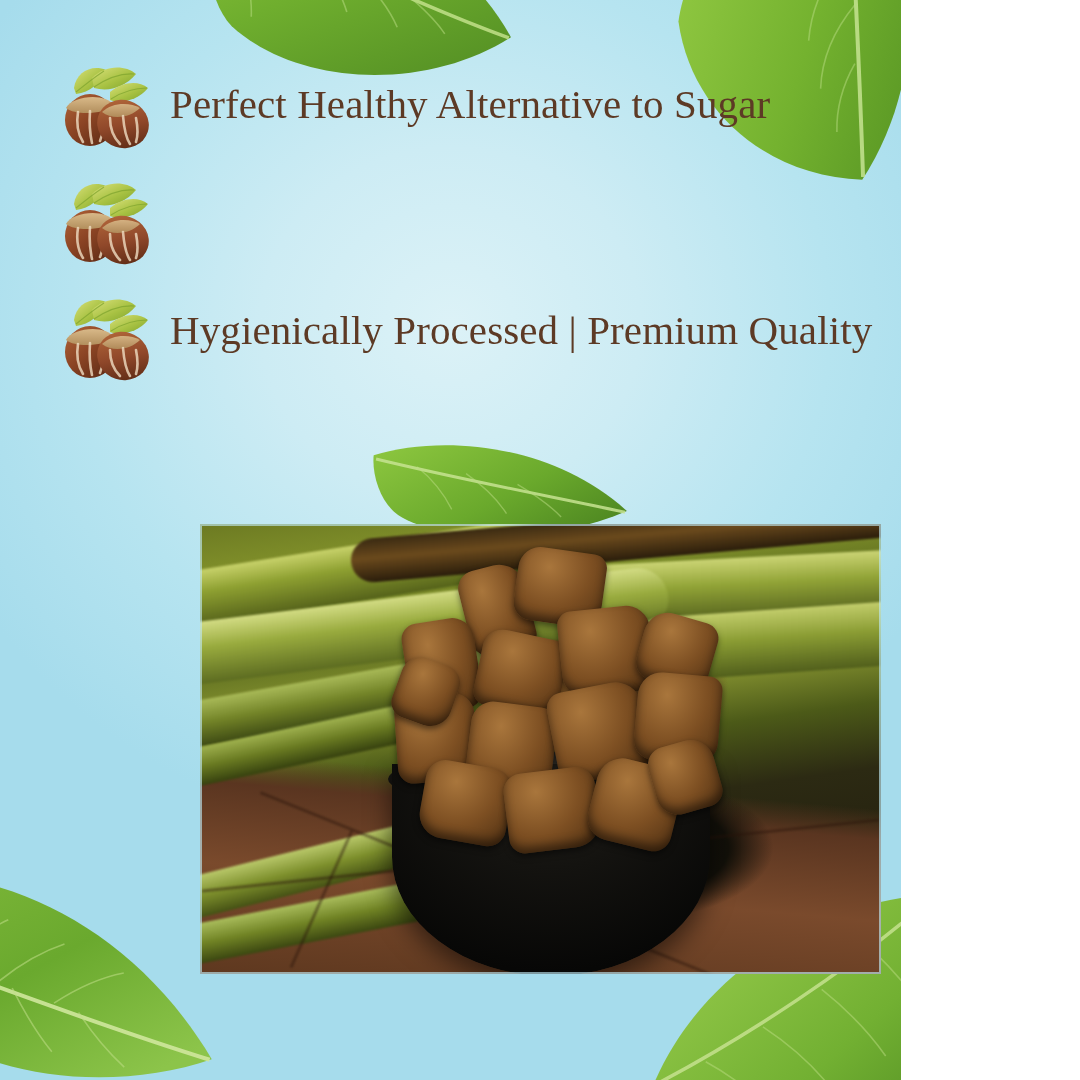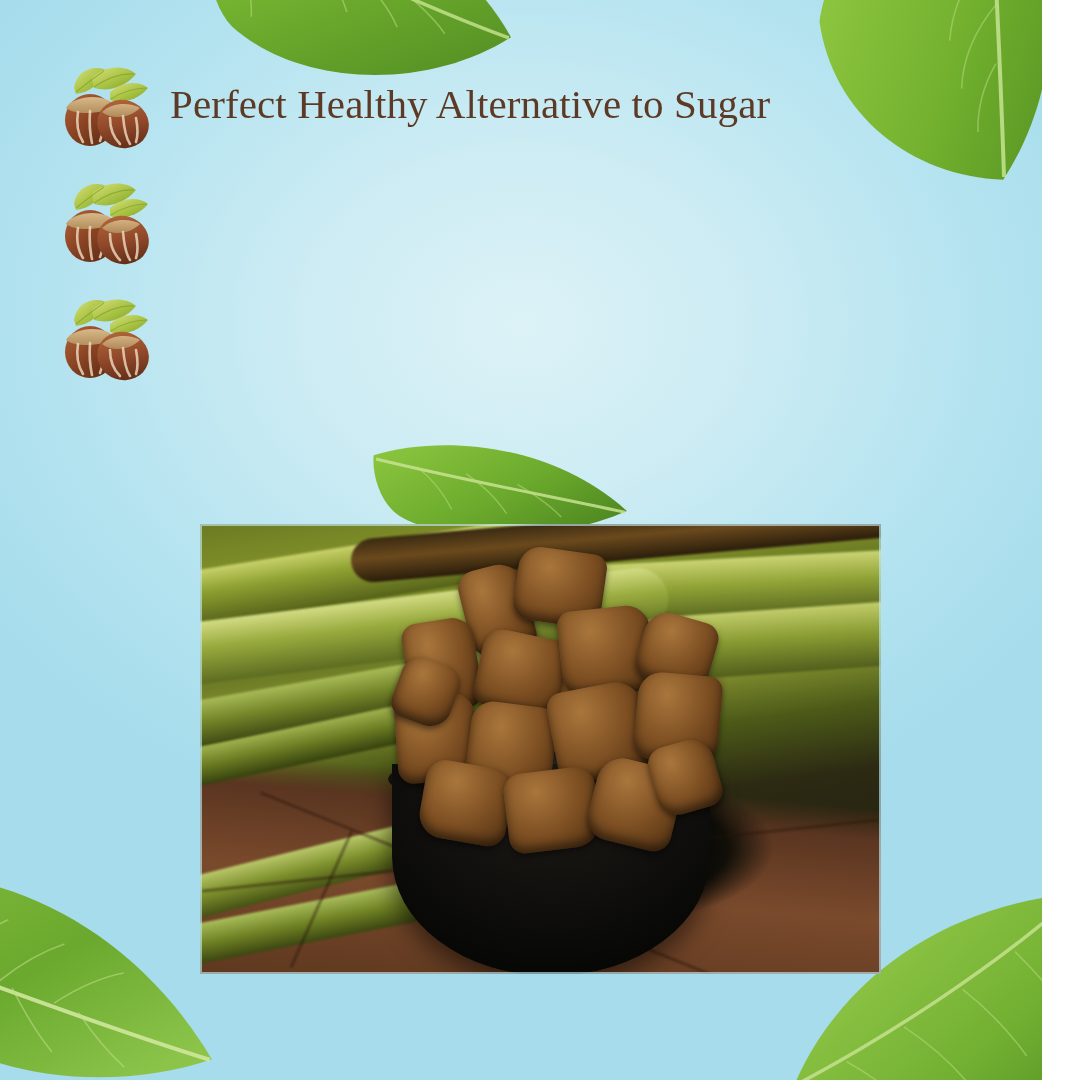--- a/index.html
+++ b/index.html
@@ -8,27 +8,26 @@
     width: 1080px;
     height: 1080px;
     overflow: hidden;
   }
   body {
     font-family: "Liberation Serif", serif;
   }
 
   #canvas {
     position: relative;
-    width: 1036px;
+    width: 901px;
     height: 1080px;
     overflow: hidden;
     background:
       radial-gradient(ellipse 62% 48% at 50% 30%, #dcf2f7 0%, #cdecf4 34%, #b6e4f0 68%, #a6dcec 100%),
       linear-gradient(160deg, #b5e5f1 0%, #c9ecf4 45%, #a8dcea 100%);
-    padding-left: 6px;
   }
 
   
   .leaf {
     position: absolute;
     pointer-events: none;
   }
   .leaf svg { display: block; }
 
   .leaf-tl { top: -96px; left: 190px; transform: rotate(8deg); }
@@ -368,20 +367,21 @@
           </g>
           <ellipse cx="71" cy="62" rx="26" ry="24" transform="rotate(18 71 62)" fill="url(#nutB)"></ellipse>
           <path d="M50 50 C60 40 78 40 88 46 C78 56 60 58 50 50 Z" fill="url(#capA)" opacity="0.92"></path>
           <g stroke="#f0ddc2" stroke-width="2.6" stroke-linecap="round" opacity="0.8" fill="none">
             <path d="M58 56 C58 66 62 76 68 82"></path>
             <path d="M71 54 C72 66 74 76 78 82"></path>
             <path d="M84 56 C86 66 86 74 84 80"></path>
           </g>
         </svg>
       </div>
+      <div class="bullet-text">Hygienically Processed | Premium Quality</div>
     </div>
 
   </div>
 
   <div class="photo">
     <div class="photo-inner">
       <div class="cane cane-a"></div>
       <div class="cane cane-b"></div>
       <div class="cane cane-c"></div>
       <div class="cane cane-d"></div>

